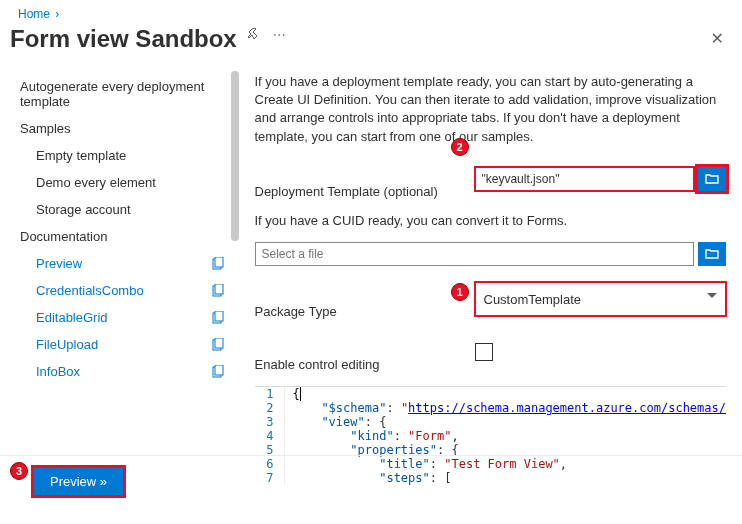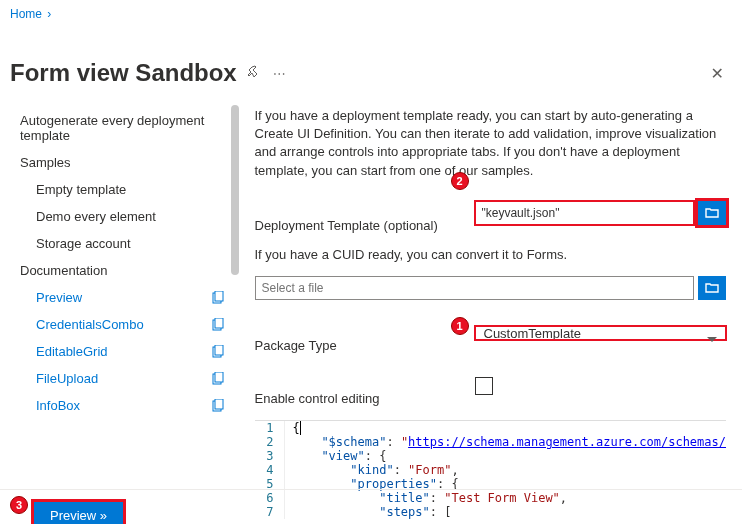--- a/index.html
+++ b/index.html
@@ -1,21 +1,21 @@
 <!DOCTYPE html>
 <html><head>
 <meta charset="utf-8">
 <style>
   * { box-sizing: border-box; margin: 0; padding: 0; }
   body { font-family: "Segoe UI", Arial, sans-serif; font-size: 13px; color: #323130; background: #fff; width: 742px; }
-  .topbar { padding: 6px 10px 0 10px; }
+  .topbar { padding: 6px 10px 0 18px; }
   .breadcrumb { font-size: 12px; color: #0078d4; }
   .breadcrumb a { color: #0078d4; text-decoration: none; }
   .chev { color: #0078d4; padding: 0 2px; }
-  .title-row { display: flex; align-items: center; padding: 4px 10px 10px 10px; gap: 8px; margin-top: 34px; }
+  .title-row { display: flex; align-items: flex-start; padding: 4px 10px 10px 10px; gap: 8px; }
   .title { font-size: 24px; font-weight: 600; color: #323130; flex: 0 0 auto; }
   .pin-icon, .more-icon { color: #605e5c; padding: 2px; cursor: pointer; }
   .spacer { flex: 1; }
   .close-x { font-size: 16px; padding: 4px 8px; cursor: pointer; color: #605e5c; }
 
   .main { display: flex; height: 392px; }
   .sidebar { width: 250px; border-right: none; position: relative; padding: 10px 8px 10px 20px; overflow-y: auto; }
   .scrollbar-fake { position: absolute; right: 0; top: 8px; width: 8px; height: 170px; background: #c8c8c8; border-radius: 4px; }
   .side-group { font-size: 13px; color: #323130; padding: 6px 0; }
   .side-item { font-size: 13px; color: #323130; padding: 6px 0 6px 16px; display: flex; align-items: center; cursor: pointer; }
@@ -25,21 +25,21 @@
 
   .content { flex: 1; padding: 10px 16px 0 16px; position: relative; }
   .intro { font-size: 13px; line-height: 1.4; color: #323130; margin-bottom: 14px; position: relative; }
 
   .form-row { display: flex; align-items: center; margin-bottom: 14px; font-size: 13px; }
   .form-label { width: 220px; color: #323130; margin-top: 24px; }
   .field-wrap { display: flex; align-items: center; gap: 4px; flex: 1; position: relative; }
   .text-input { flex: 1; height: 24px; border: 1px solid #8a8886; padding: 0 6px; font-size: 12px; color: #333; }
   .text-input.placeholder { color: #888; }
   .browse-btn { width: 28px; height: 24px; background: #0078d4; color: #fff; display: flex; align-items: center; justify-content: center; cursor: pointer; }
-  .select-box { flex: 1; height: 14px; border: 1px solid #8a8886; display: flex; align-items: center; padding: 0 8px; position: relative; background: #fff; }
+  .select-box { flex: 1; height: 34px; border: 1px solid #8a8886; display: flex; align-items: center; padding: 0 8px; position: relative; background: #fff; }
   .select-box::after { content: ""; position: absolute; right: 8px; top: 10px; width: 0; height: 0; border-left: 5px solid transparent; border-right: 5px solid transparent; border-top: 5px solid #605e5c; }
   .checkbox { width: 18px; height: 18px; border: 1px solid #323130; background: #fff; }
 
   .hl-red { outline: 2px solid #e81123; outline-offset: -1px; }
   .hl-red-thick { outline: 3px solid #e81123; outline-offset: 0px; text-align: center; }
 
   .badge { width: 18px; height: 18px; border-radius: 50%; background: #e81123; color: #fff; font-size: 11px; display: flex; align-items: center; justify-content: center; position: absolute; z-index: 5; font-weight: bold; border: 1px solid #900; }
 
   .help-text { font-size: 13px; margin-bottom: 14px; }
 

